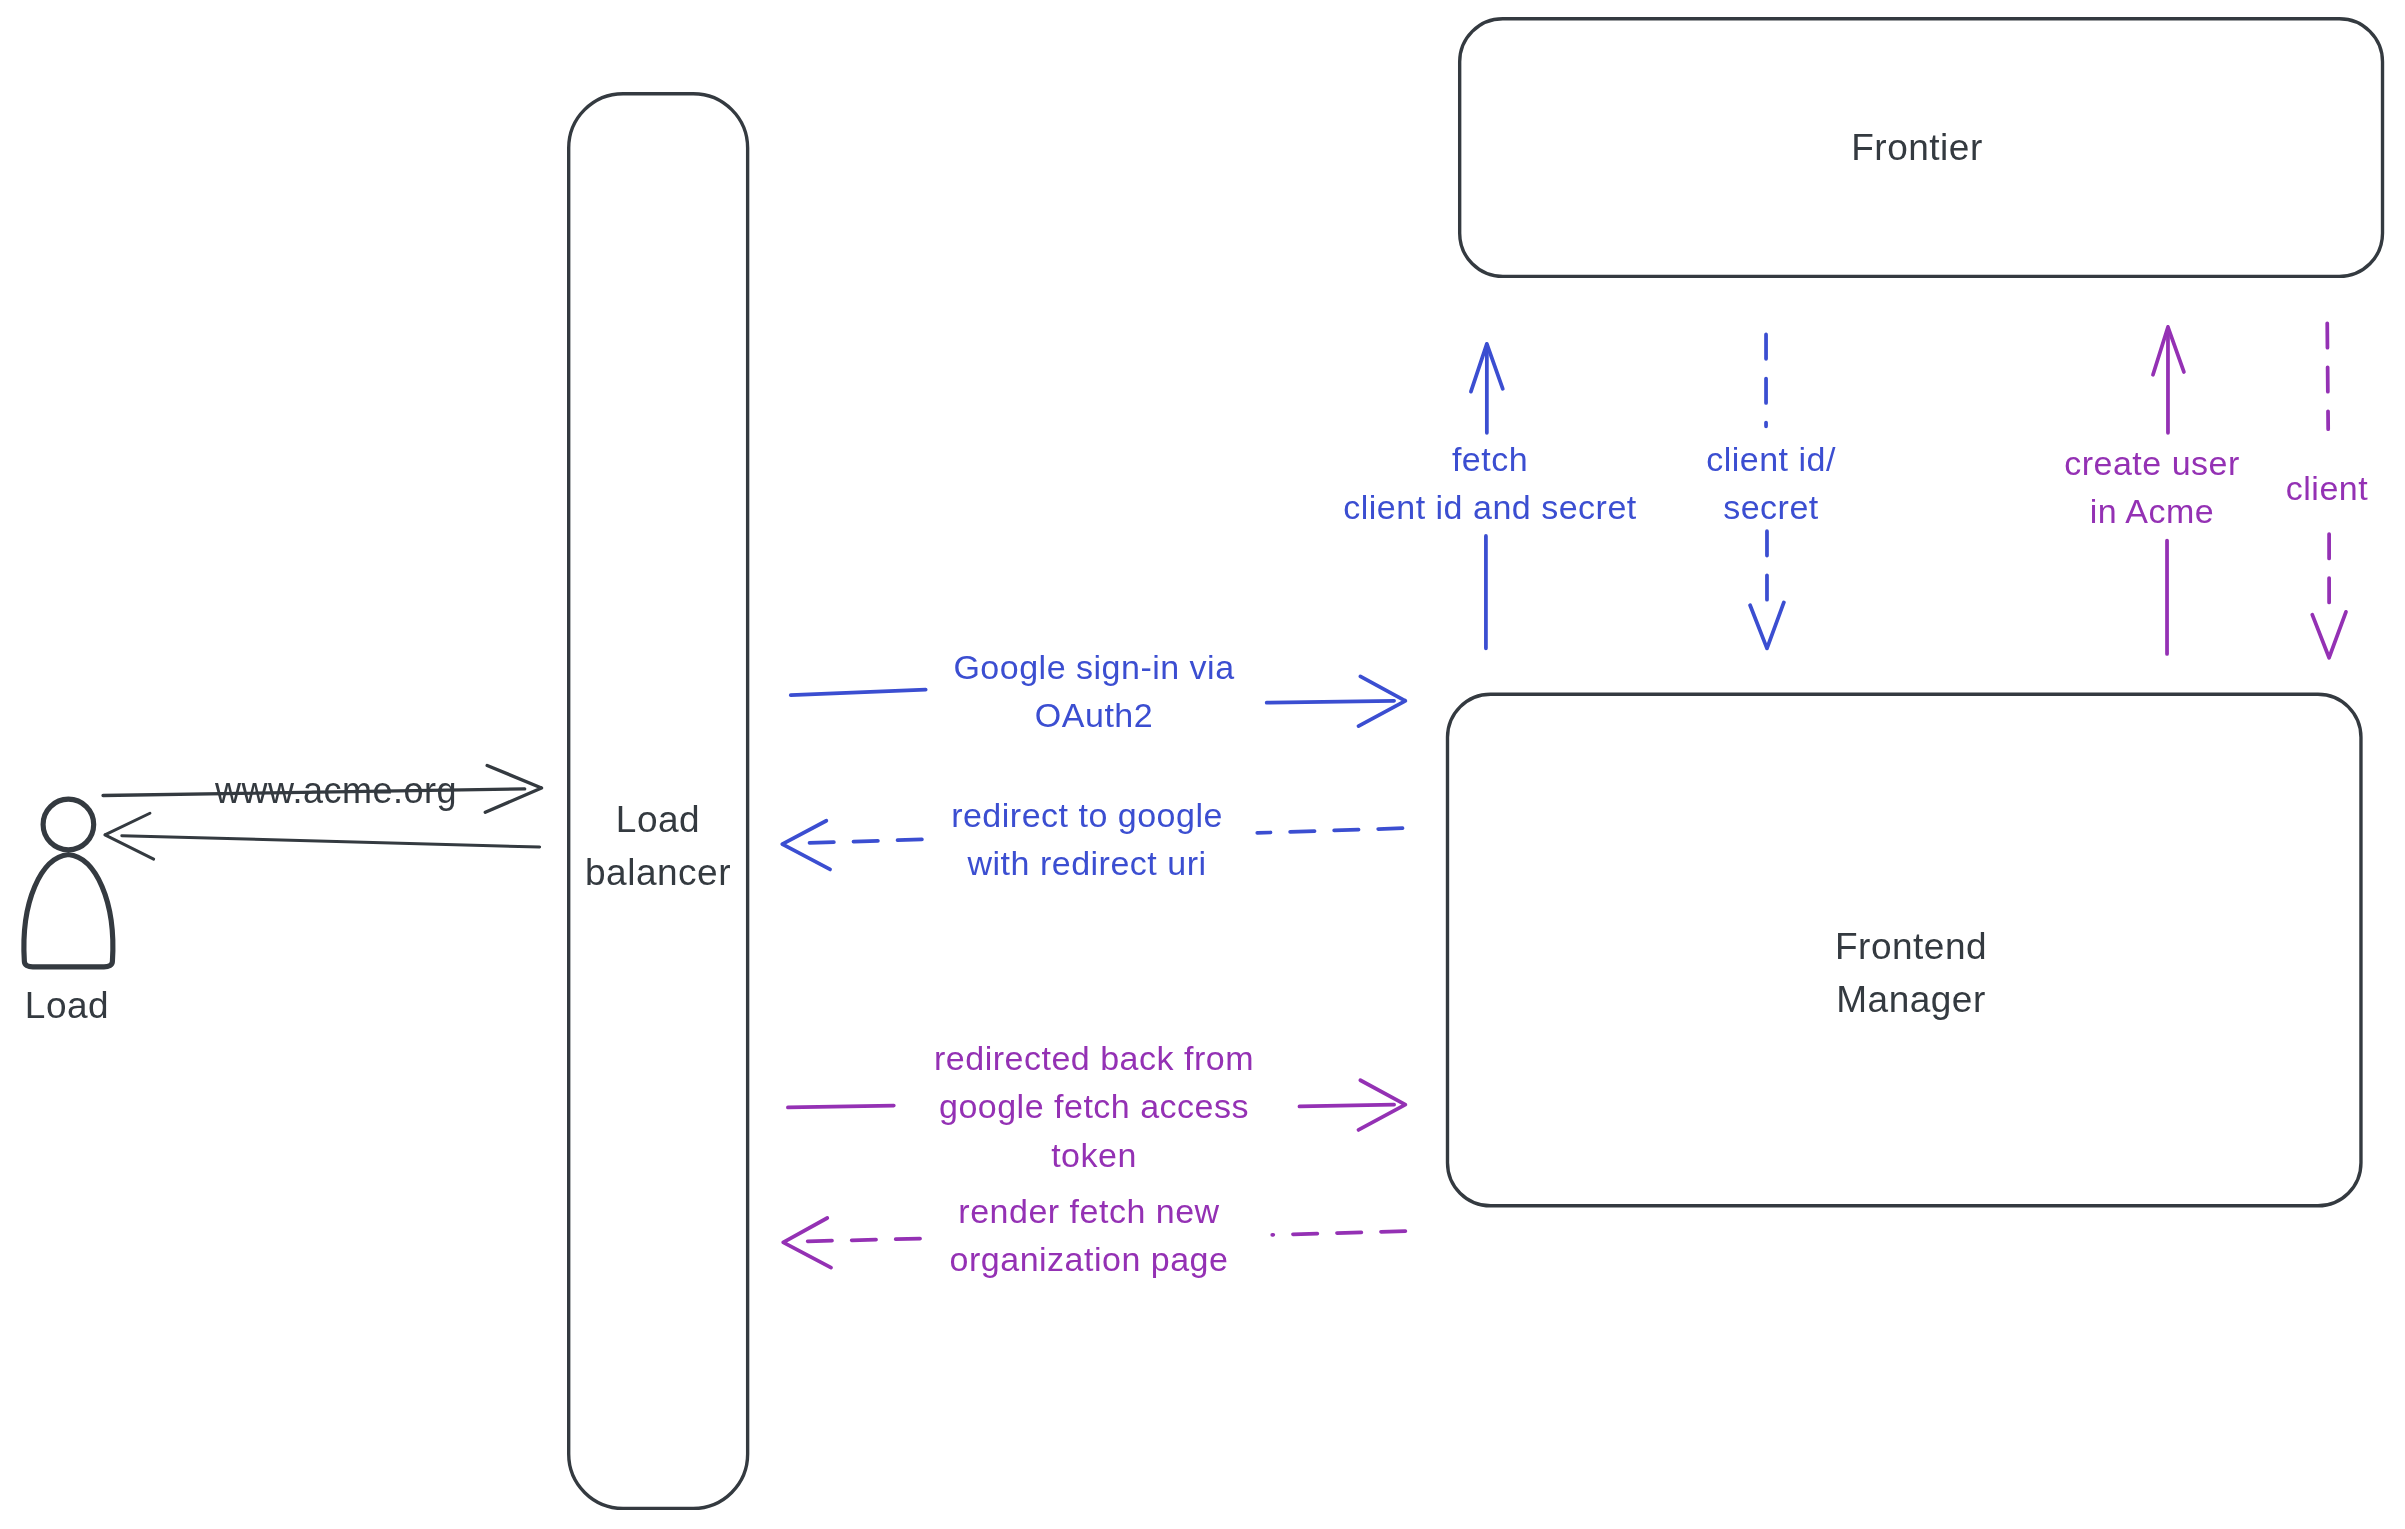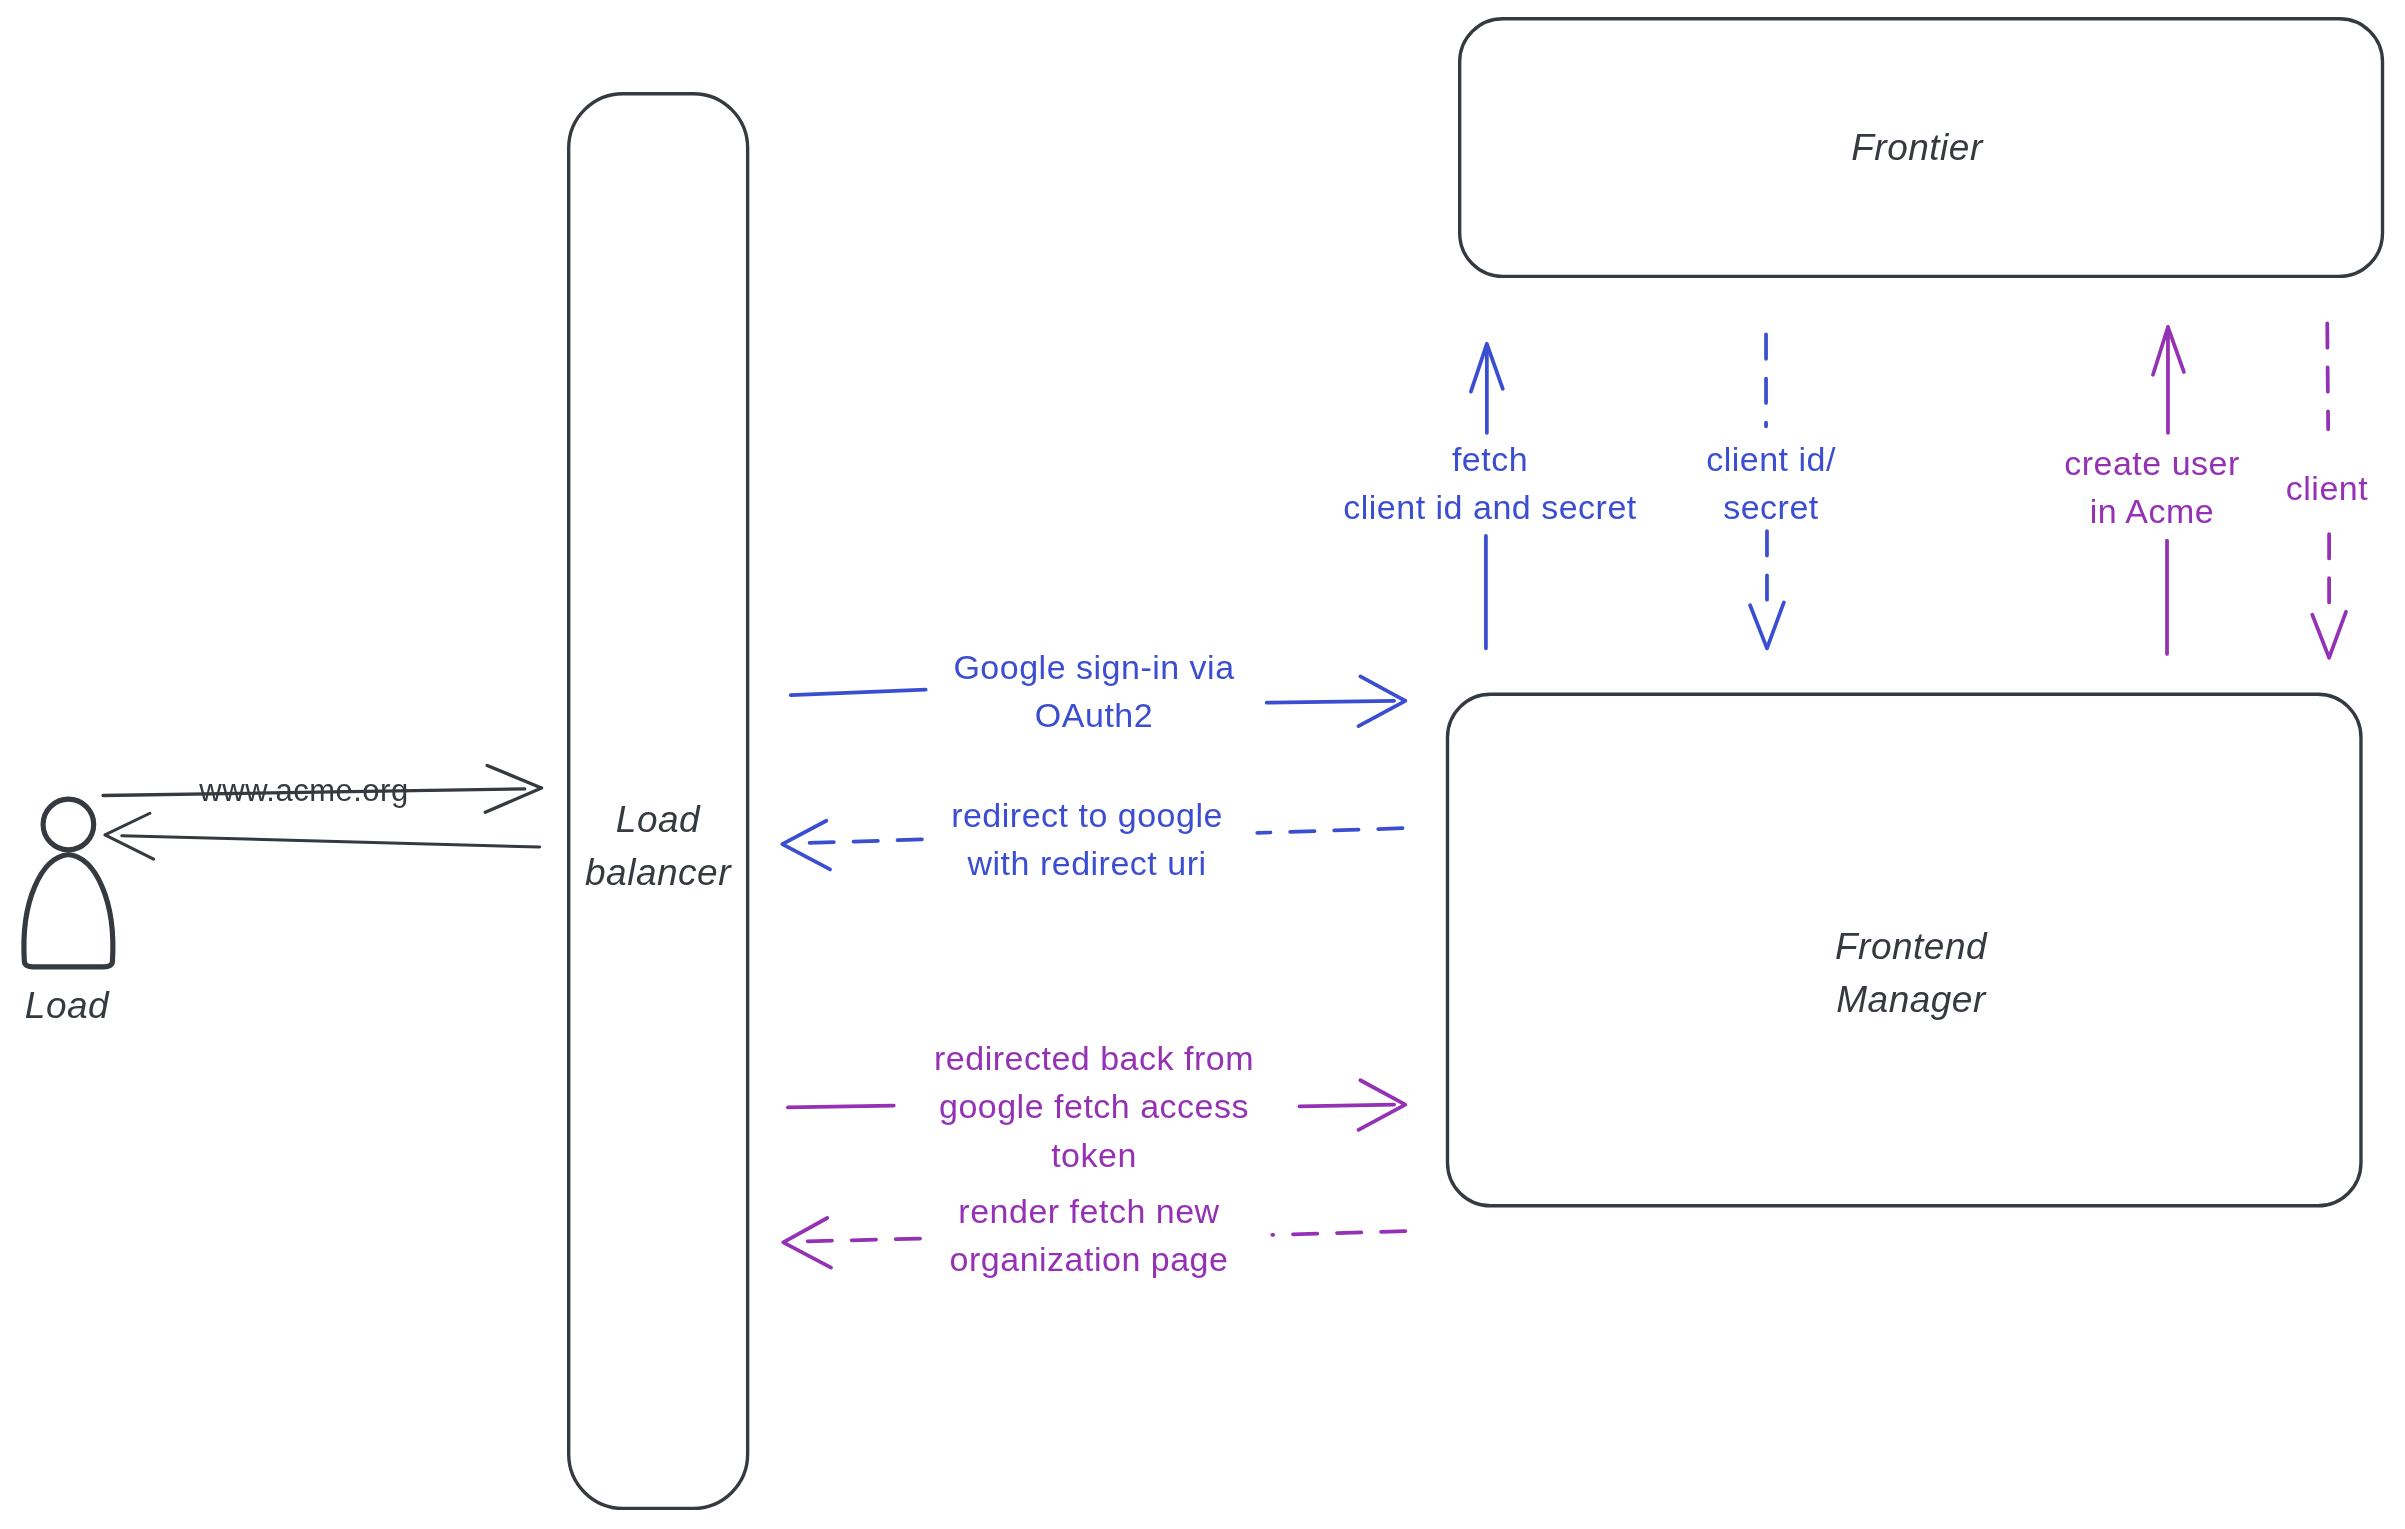--- a/index.html
+++ b/index.html
@@ -19,21 +19,21 @@
   .label{
     position:absolute;
     transform:translate(-50%,-50%);
     white-space:pre-line;
     text-align:center;
     line-height:1.42;
     letter-spacing:0.5px;
     font-size:34px;
     user-select:none;
   }
-  .label.title{font-size:37px;font-style:italic;}
+  .label.title{font-size:37px;}
   .ink{color:var(--ink,#343a40);}
   .blue{color:var(--blue,#3b4ed1);}
   .purple{color:var(--purple,#9431b4);}
 </style>
 </head>
 <body>
 
 <div class="canvas">
 
   <svg class="diagram" viewBox="0 0 2567 1633" xmlns="http://www.w3.org/2000/svg">
@@ -109,21 +109,21 @@
   <div class="label title ink" style="left:67px;top:1006px;">Load</div>
 
   <div class="label title ink" style="left:658px;top:818px;margin-top:29px;">Load
 balancer</div>
 
   <div class="label title ink" style="left:1917px;top:148px;">Frontier</div>
 
   <div class="label title ink" style="left:1911px;top:956px;margin-top:18px;">Frontend
 Manager</div>
 
-  <div class="label ink" style="left:304px;top:791px;font-size:31px;">www.acme.org</div>
+  <div class="label ink" style="left:336px;top:791px;font-size:36px;">www.acme.org</div>
 
   <div class="label blue" style="left:1094px;top:691px;">Google sign-in via
 OAuth2</div>
 
   <div class="label blue" style="left:1490px;top:483px;">fetch
 client id and secret</div>
 
   <div class="label blue" style="left:1087px;top:839px;">redirect to google
 with redirect uri</div>
 

